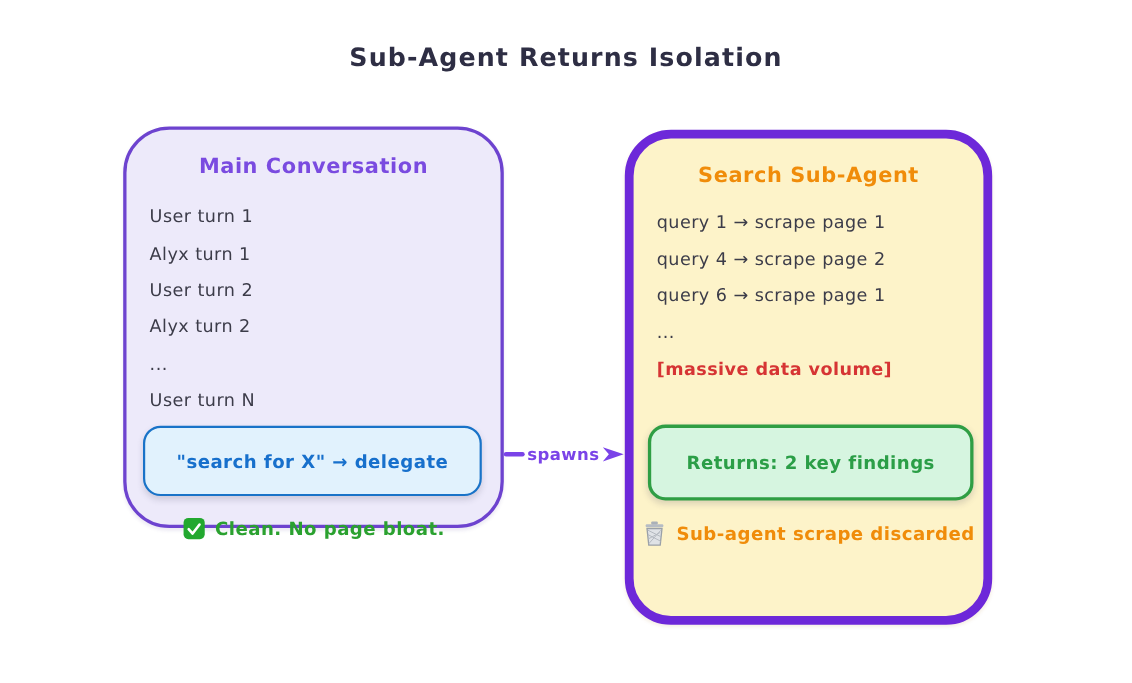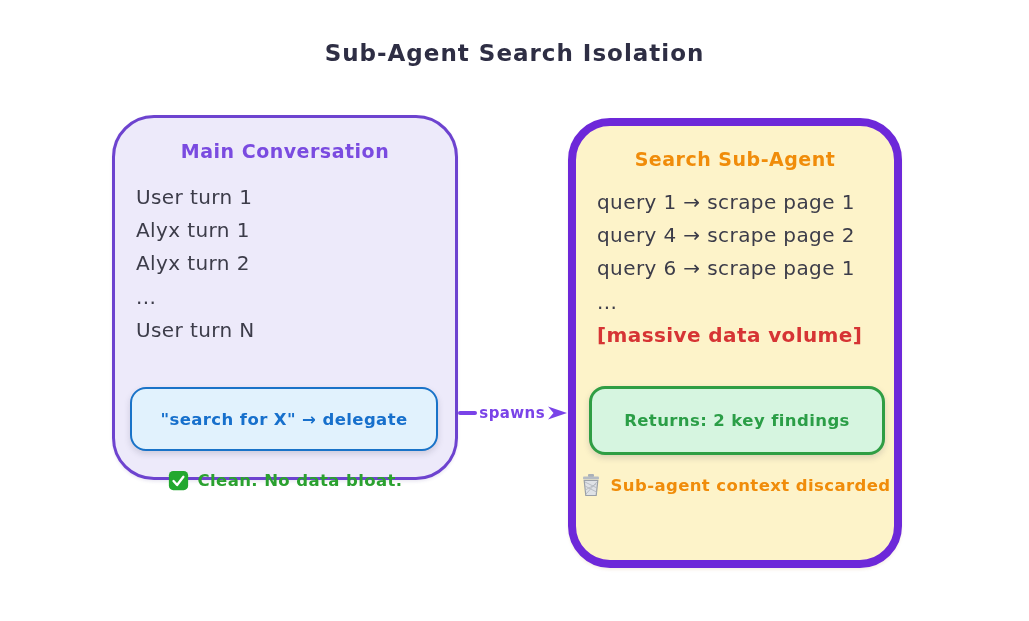--- a/index.html
+++ b/index.html
@@ -28,21 +28,21 @@
     position:absolute; top:22px; left:0; width:100%; text-align:center;
     font-size:19px; font-weight:700; letter-spacing:0.5px;
   }
   .main-box .box-title { color:#7a4be0; }
   .sub-box .box-title { color:#f08c0a; }
   .list { position:absolute; left:21px; right:14px; }
   .main-box .list { top:62px; }
   .sub-box .list { top:59px; }
   .list .item {
     height:33.4px; display:flex; align-items:center;
-    font-size:20px; font-weight:500; color:#3c3c49; letter-spacing:0.4px;
+    font-size:16px; font-weight:500; color:#3c3c49; letter-spacing:0.4px;
     white-space:nowrap;
   }
   .item.warning { color:#d63434; font-weight:600; }
   .inner-box {
     position:absolute; display:flex; align-items:center; justify-content:center;
     font-size:16.5px; font-weight:600; letter-spacing:0.4px;
     border-radius:16px; box-shadow:0 3px 6px rgba(60,60,90,0.18);
   }
   .delegate-box {
     left:15px; top:269px; width:308px; height:64px;
@@ -66,45 +66,46 @@
   }
   .spawns-seg { width:20px; height:3.2px; background:#7a43e8; border-radius:2px; }
   .spawns-label { color:#7a43e8; font-size:15px; font-weight:600; letter-spacing:0.4px; padding:0 2px; }
   .arrowhead { display:inline-flex; }
 </style>
 </head>
 <body>
 
 <div class="canvas">
 
-  <div class="diagram-title">Sub-Agent Search Isolation</div>
+  <div class="diagram-title">Sub-Agent Returns Isolation</div>
 
   <section class="box main-box">
     <h2 class="box-title">Main Conversation</h2>
 
     <div class="list">
       <div class="item">User turn 1</div>
       <div class="item">Alyx turn 1</div>
+      <div class="item">User turn 2</div>
       <div class="item">Alyx turn 2</div>
       <div class="item">...</div>
       <div class="item">User turn N</div>
     </div>
 
     <div class="inner-box delegate-box">
       <span>"search for X" → delegate</span>
     </div>
 
     <div class="status-line">
       <span class="icon">
         <svg width="21" height="21" viewBox="0 0 24 24">
           <rect x="1" y="1" width="22" height="22" rx="5" fill="#22a82f"></rect>
           <path d="M6.3 12.6l4.1 4.6 7.2-9.4" stroke="#ffffff" stroke-width="2.7" fill="none" stroke-linecap="round" stroke-linejoin="round"></path>
         </svg>
       </span>
-      <span>Clean. No data bloat.</span>
+      <span>Clean. No page bloat.</span>
     </div>
   </section>
 
   <div class="spawns-connector">
     <span class="spawns-seg"></span>
     <span class="spawns-label">spawns</span>
     <span class="arrowhead">
       <svg width="21" height="18" viewBox="0 0 21 18">
         <path d="M1 2.5 L20 9 L1 15.5 L6.5 9 Z" fill="#7a43e8"></path>
       </svg>
@@ -128,17 +129,17 @@
 
     <div class="status-line">
       <span class="icon">
         <svg width="22" height="24" viewBox="0 0 22 24">
           <rect x="8" y="1" width="6" height="3" rx="1" fill="#aab0b8"></rect>
           <rect x="3" y="3.5" width="16" height="3" rx="1" fill="#b6bcc4"></rect>
           <path d="M4.2 7.5 L17.8 7.5 L16.2 22.5 L5.8 22.5 Z" fill="#dfe2e6" stroke="#9aa0a8" stroke-width="1.2"></path>
           <path d="M5 9 L17 15 M5 13 L16.6 19 M5.3 17 L16.2 11 M6 21 L16.8 9" stroke="#b4b9c0" stroke-width="0.9"></path>
         </svg>
       </span>
-      <span>Sub-agent context discarded</span>
+      <span>Sub-agent scrape discarded</span>
     </div>
   </section>
 
 </div>
 
 </body></html>

